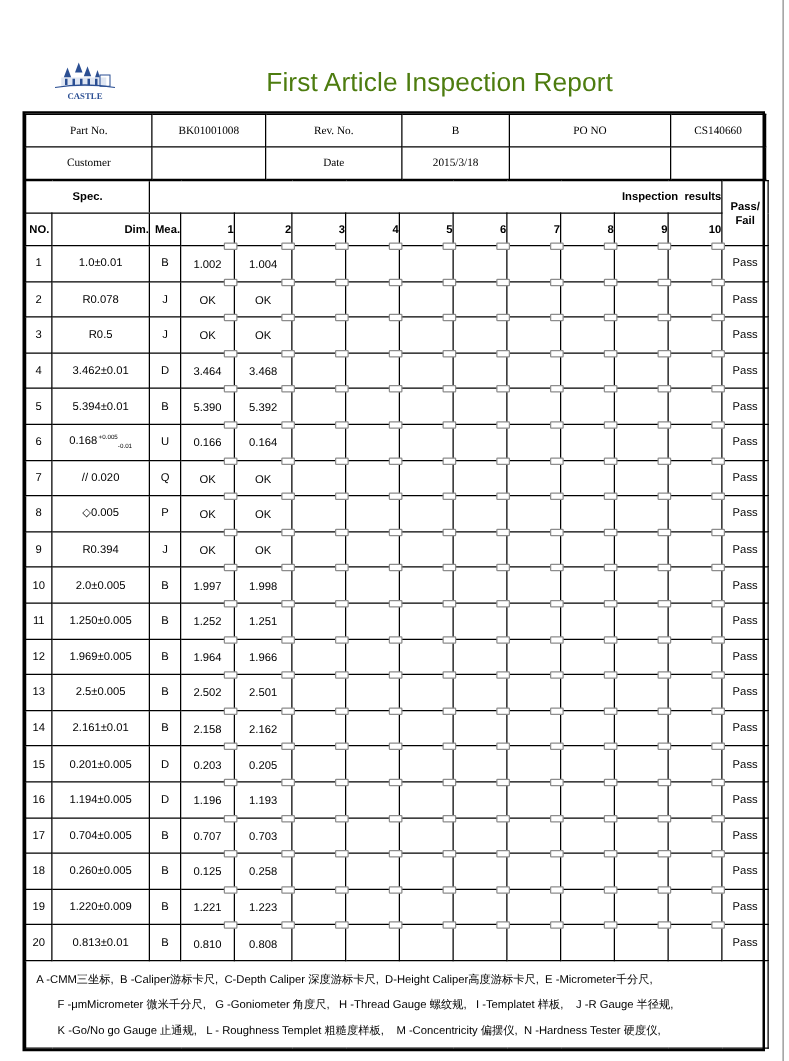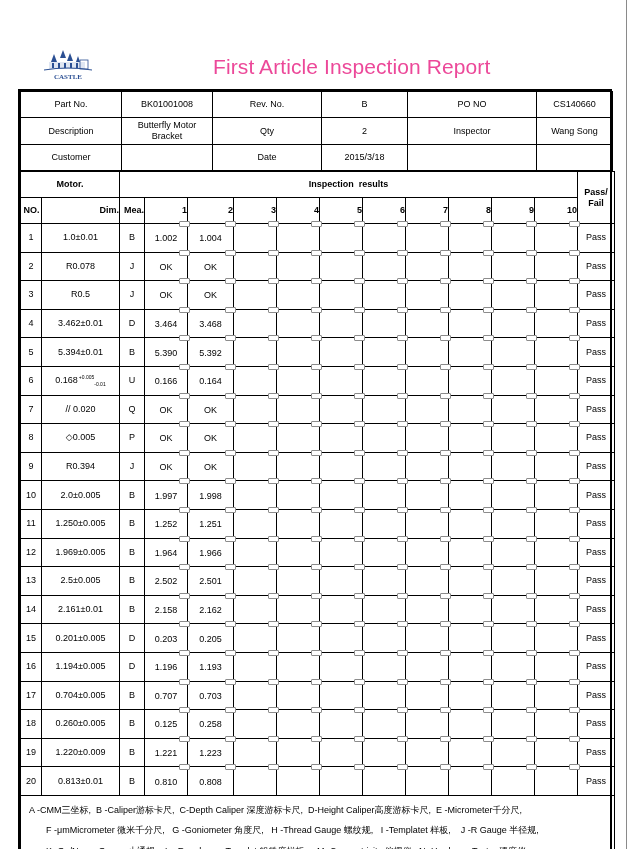--- a/index.html
+++ b/index.html
@@ -1,24 +1,24 @@
 <!DOCTYPE html>
 <html><head>
 <meta charset="utf-8">
 <style>
   html, body { margin:0; padding:0; background:#ffffff; }
   body { width:631px; height:849px; position:relative; overflow:hidden;
          font-family:"Liberation Sans", sans-serif; color:#000; }
   .right-edge { position:absolute; left:626px; top:0; width:1px; height:849px; background:#8a8a8a; }
   .logo { position:absolute; left:40px; top:48px; width:60px; height:34px; }
-  .title { position:absolute; left:213px; top:55px; font-size:21px; letter-spacing:0.1px; color:#ec4899; }
+  .title { position:absolute; left:213px; top:55px; font-size:21px; letter-spacing:0.1px; color:#4d7c0f; }
   .sheet { position:absolute; left:18px; top:89px; width:594px; border:2px solid #000; box-sizing:border-box; }
   table { border-collapse:collapse; table-layout:fixed; width:100%; }
   td { border:1px solid #000; text-align:center; vertical-align:middle; font-size:9px; padding:0; position:relative; line-height:11px; }
-  .hdr td { height:25px; }
+  .hdr td { height:25px;font-family:Liberation Serif, serif; }
   .hdr tr.r2 td { height:26px; }
   .bold { font-weight:bold; }
   .grid td { height:25.6px; }
   .grid tr.h1 td { height:25px; }
   .grid tr.h2 td { height:25px;text-align:right; }
   .notch { position:absolute; right:-3px; top:-3px; width:9px; height:4px; background:#fff; border:1px solid #8c8c8c; border-radius:1px; z-index:2; }
   .meas { padding-top:2px; }
   .tol { position:relative; }
   .tol .up { font-size:5px; position:relative; top:-4px; margin-left:1px; }
   .tol .dn { font-size:5px; position:relative; top:3px; }
@@ -64,28 +64,20 @@
         <col style="width:76px">
     </colgroup>
     <tbody>
         <tr>
       <td>Part No.</td>
       <td>BK01001008</td>
       <td>Rev. No.</td>
       <td>B</td>
       <td>PO NO</td>
       <td>CS140660</td>
-    </tr>
-    <tr class="r2">
-      <td>Description</td>
-      <td style="padding:0 12px;">Butterfly Motor Bracket</td>
-      <td>Qty</td>
-      <td>2</td>
-      <td>Inspector</td>
-      <td>Wang Song</td>
     </tr>
     <tr>
       <td>Customer</td>
       <td></td>
       <td>Date</td>
       <td>2015/3/18</td>
       <td></td>
       <td></td>
     </tr>
   </tbody>
@@ -103,22 +95,22 @@
         <col style="width:43px">
         <col style="width:43px">
       <col style="width:43px">
         <col style="width:43px">
         <col style="width:43px">
       <col style="width:43px">
         <col style="width:37px">
     </colgroup>
     <thead>
       <tr class="h1">
-        <td colspan="2" class="bold" style="border-right:none;">Motor.</td>
-        <td colspan="11" class="bold" style="white-space:pre;">Inspection  results</td>
+        <td colspan="2" class="bold" style="border-right:none;">Spec.</td>
+        <td colspan="11" class="bold" style="white-space:pre;text-align:right;">Inspection  results</td>
         <td rowspan="2" class="bold" style="padding:0 3px;">
           <span>Pass/ Fail</span>
         </td>
       </tr>
       <tr class="h2" id="colhdr">
         <td class="bold" style="text-align:center;padding-left:1px;">NO.</td>
         <td class="bold">Dim.</td>
         <td class="bold">Mea.</td>
       <td class="bold">1</td>
           <td class="bold">2</td>

